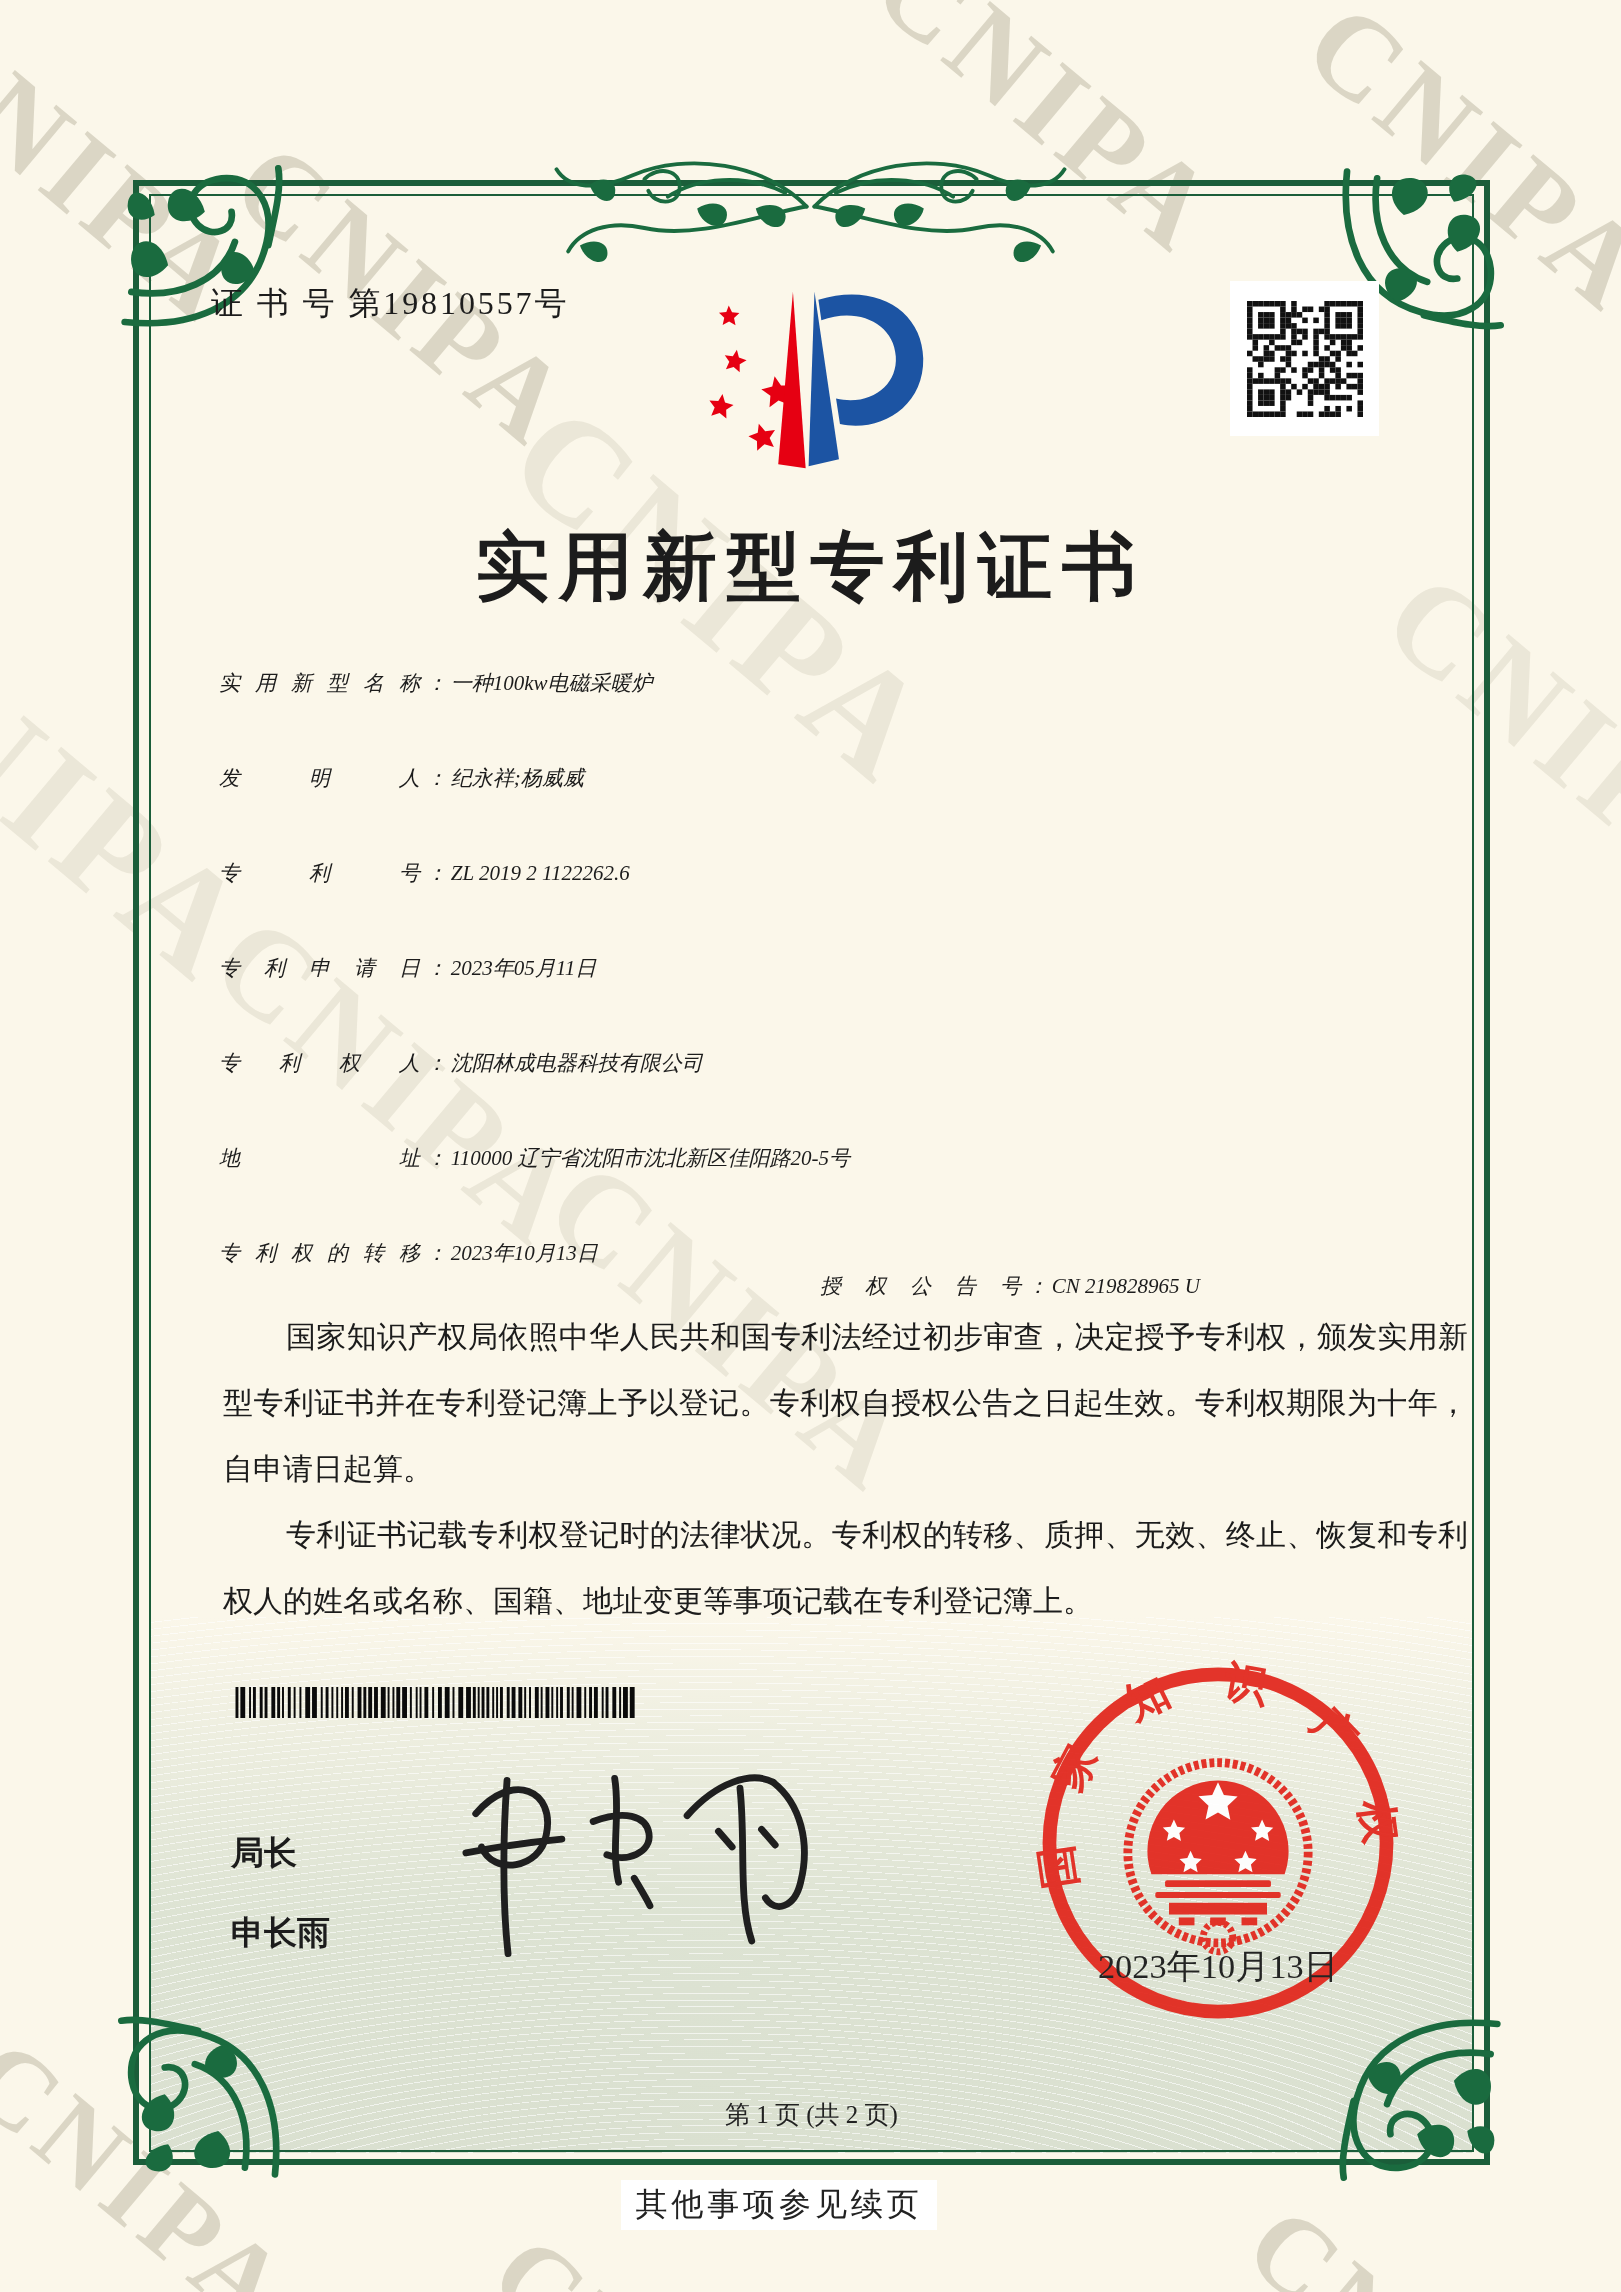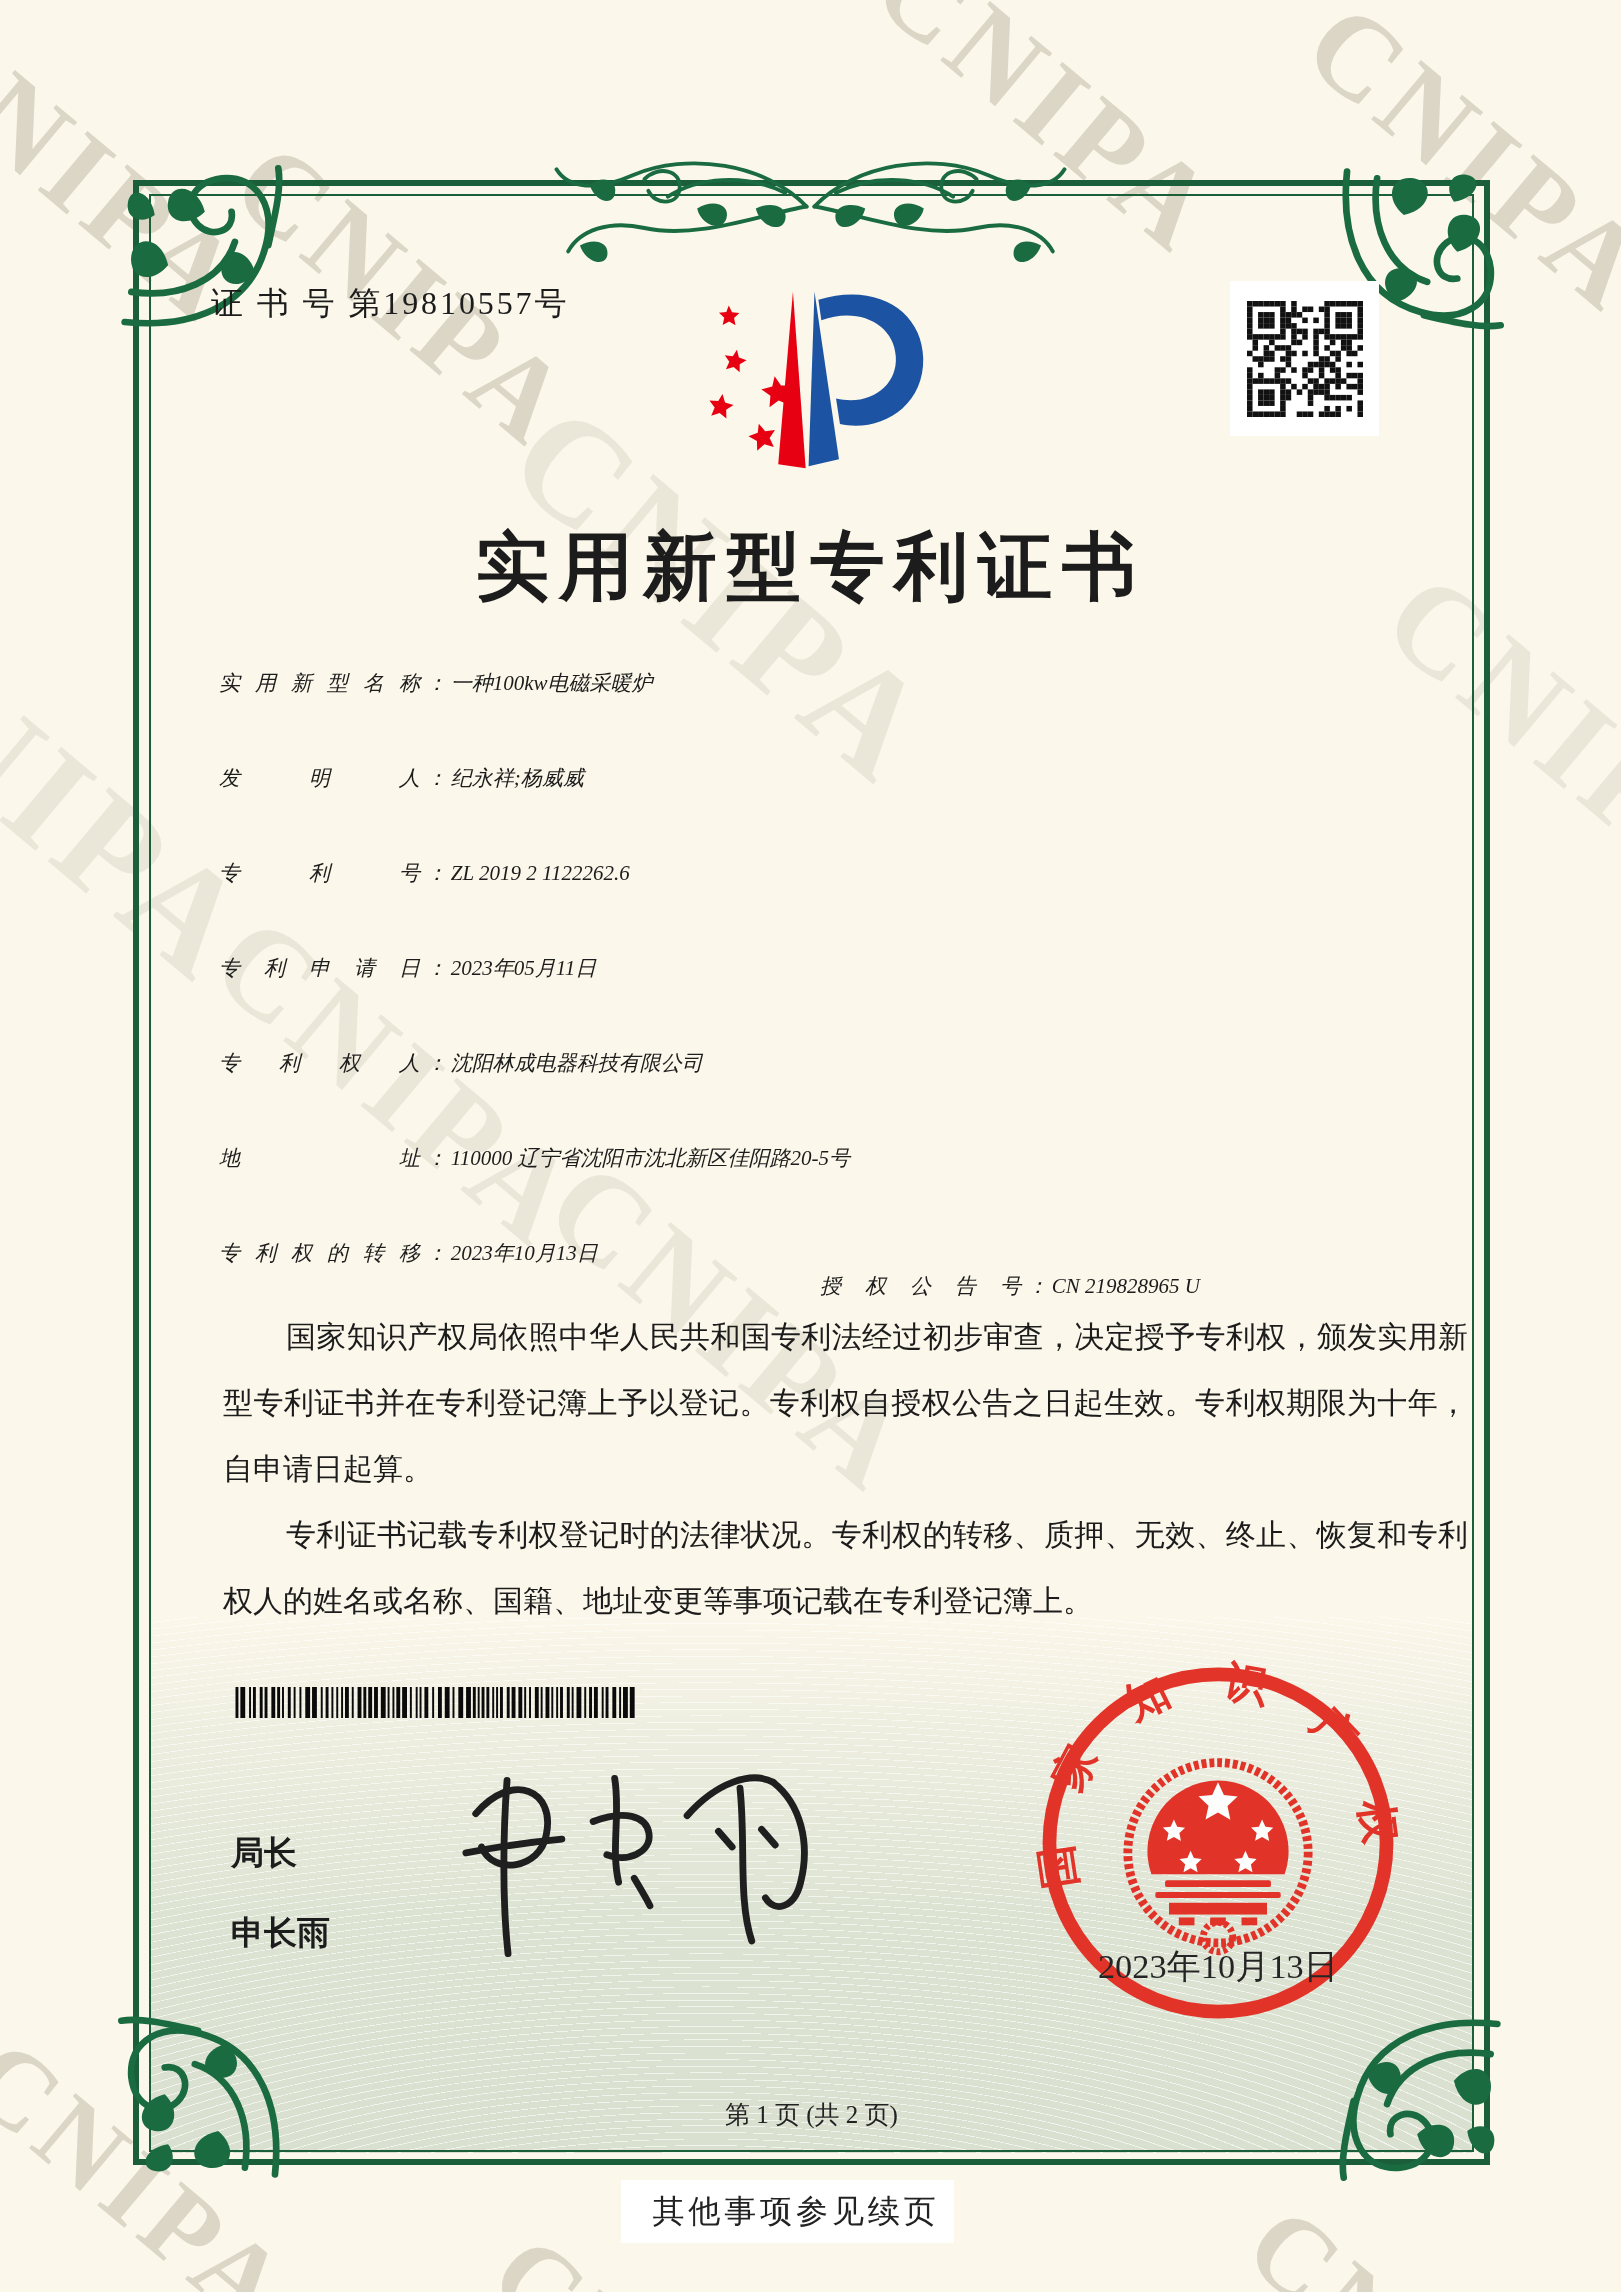--- a/index.html
+++ b/index.html
@@ -36,22 +36,22 @@
   .bodytext{position:absolute;left:223px;top:1304px;width:1245px;z-index:5;}
   .bodytext p{margin:0;font-size:30px;line-height:66px;text-align:justify;text-indent:63px;}
   .barcode{position:absolute;left:233px;top:1687px;z-index:5;}
   .sig-title{position:absolute;left:231px;top:1831px;font-size:33px;font-weight:bold;z-index:5;
      font-family:"Liberation Sans","DejaVu Sans",sans-serif;}
   .sig-name{position:absolute;left:231px;top:1911px;font-size:33px;font-weight:bold;z-index:5;
      font-family:"Liberation Sans","DejaVu Sans",sans-serif;}
   .signature{position:absolute;left:446px;top:1753px;z-index:6;}
   .seal{position:absolute;left:1022px;top:1647px;z-index:6;}
   .page-num{position:absolute;left:149px;top:2098px;width:1325px;text-align:center;font-size:25px;z-index:5;color:#222;}
-  .cont-box{position:absolute;left:621px;top:2180px;width:316px;height:63px;background:#fff;z-index:5;
-     display:flex;align-items:center;justify-content:center;padding-left:17px;}
+  .cont-box{position:absolute;left:621px;top:2180px;width:316px;height:50px;background:#fff;z-index:5;
+     display:flex;align-items:center;justify-content:center;}
   .cont-box span{font-size:32px;letter-spacing:3.9px;color:#222;}
 </style>
 </head>
 <body>
 
 <div class="page">
 
   <div class="waves"></div>
 
   <span class="wm" style="left:-39px;top:-13.7px;font-size:118px;">CNIPA</span>

